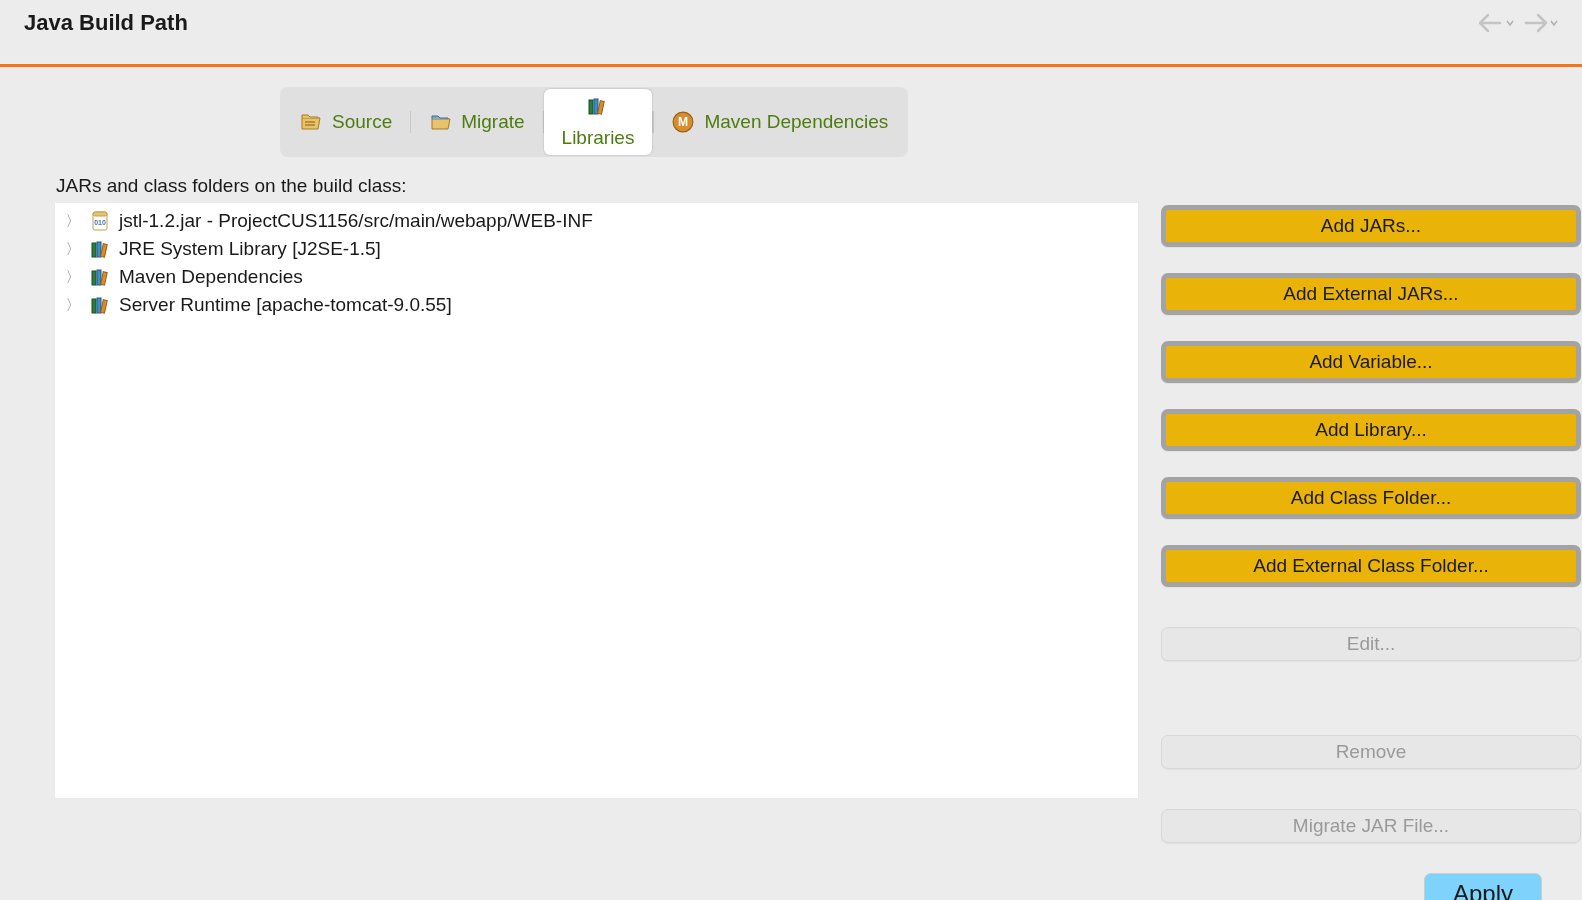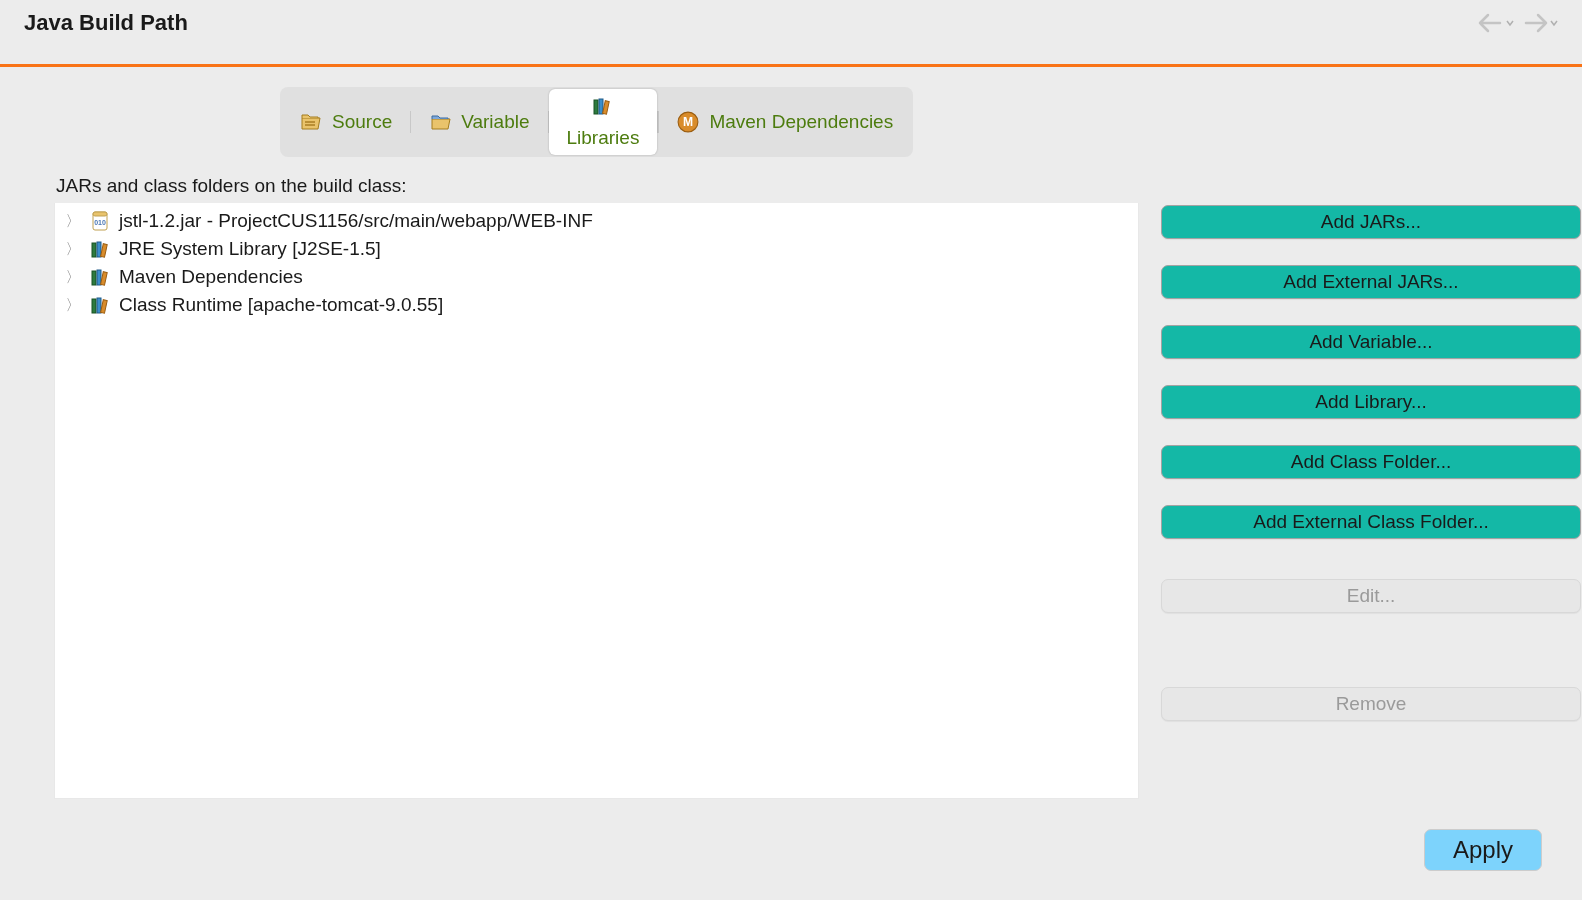--- a/index.html
+++ b/index.html
@@ -108,22 +108,22 @@
     flex-shrink: 0;
   }
   .side-buttons {
     display: flex;
     flex-direction: column;
     gap: 26px;
     width: 420px;
     padding-top: 2px;
   }
   .btn {
-    background: #14b8a6;
-    border: 1px solid #a3a3a3;
+    background: #eab308;
+    border: 5px solid #a3a3a3;
     border-radius: 7px;
     padding: 5px 0;
     font-size: 19px;
     text-align: center;
     cursor: pointer;
     box-shadow: 0 1px 1px rgba(0,0,0,0.05);
   }
   .btn.disabled {
     background: #e7e7e7;
     color: #9a9a9a;
@@ -183,21 +183,21 @@
         <path d="M5 10 H15 M5 13 H15" stroke="#8a5a00" stroke-width="1"></path>
       </svg>
       <span>Source</span>
     </div>
     <div class="tab-sep"></div>
     <div class="tab">
       <svg class="item-icon" width="22" height="20" viewBox="0 0 22 20">
         <path d="M3 7 L3 17 L19 17 L21 7 Z" fill="#e9c36b" stroke="#a47d1f"></path>
         <path d="M3 7 L3 4 L9 4 L11 6 L19 6 L19 7" fill="#7fa8d9" stroke="#3a6aa0"></path>
       </svg>
-      <span>Variable</span>
+      <span>Migrate</span>
     </div>
     <div class="tab-sep"></div>
     <div class="tab active">
       <svg class="item-icon" width="22" height="20" viewBox="0 0 22 20">
         <rect x="2" y="4" width="4" height="14" fill="#2d7a3e" stroke="#195225"></rect>
         <rect x="7" y="3" width="4" height="15" fill="#3a8ecb" stroke="#1e5a87"></rect>
         <rect x="12" y="5" width="4" height="13" fill="#d98c2b" stroke="#9a5d11" transform="rotate(12 14 11)"></rect>
       </svg>
       <span>Libraries</span>
     </div>
@@ -247,34 +247,35 @@
         <span>Maven Dependencies</span>
       </div>
 
       <div class="tree-item">
         <span class="chevron">〉</span>
         <svg class="item-icon" width="22" height="22" viewBox="0 0 22 22">
           <rect x="3" y="5" width="4" height="14" fill="#2d7a3e" stroke="#195225"></rect>
           <rect x="8" y="4" width="4" height="15" fill="#3a8ecb" stroke="#1e5a87"></rect>
           <rect x="13" y="6" width="4" height="13" fill="#d98c2b" stroke="#9a5d11" transform="rotate(12 15 12)"></rect>
         </svg>
-        <span>Class Runtime [apache-tomcat-9.0.55]</span>
+        <span>Server Runtime [apache-tomcat-9.0.55]</span>
       </div>
 
     </div>
 
     <div class="side-buttons">
       <div class="btn">Add JARs...</div>
       <div class="btn">Add External JARs...</div>
       <div class="btn">Add Variable...</div>
       <div class="btn">Add Library...</div>
       <div class="btn">Add Class Folder...</div>
       <div class="btn">Add External Class Folder...</div>
       <div class="btn disabled spacer-top">Edit...</div>
       <div class="btn disabled">Remove</div>
+      <div class="btn disabled spacer-top">Migrate JAR File...</div>
     </div>
   </div>
 
   <div class="footer">
     <div class="apply-btn">Apply</div>
   </div>
 
 </div>
 
 </body></html>

